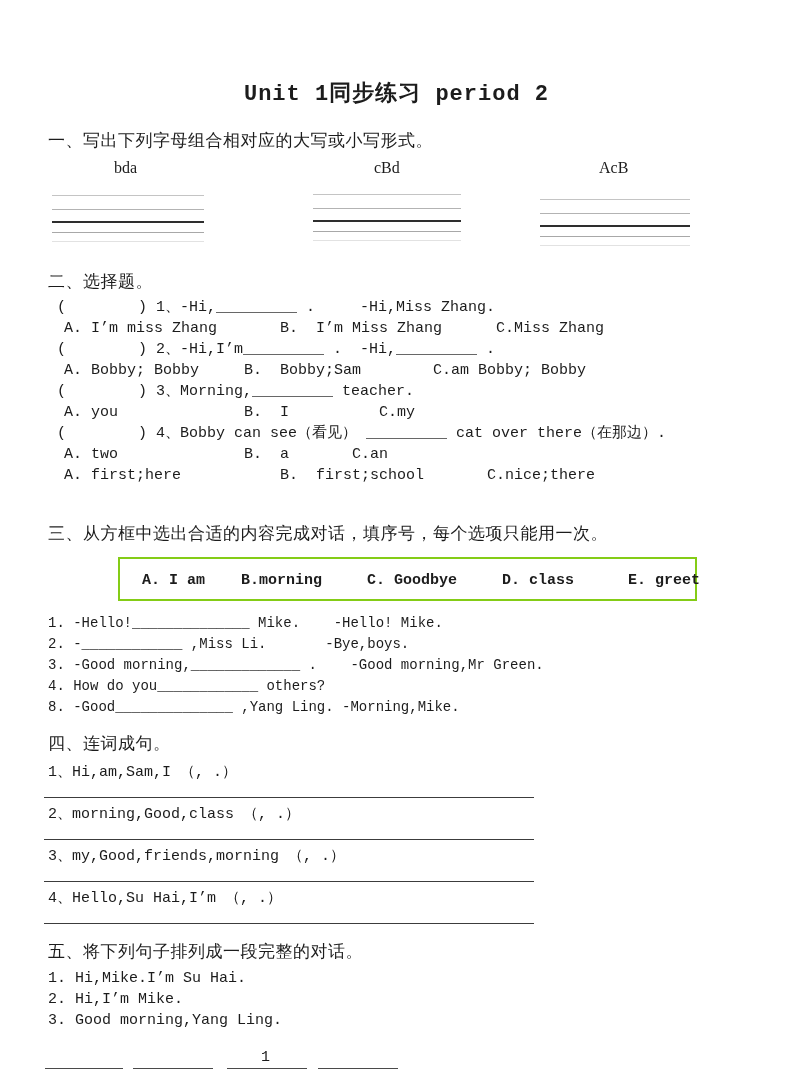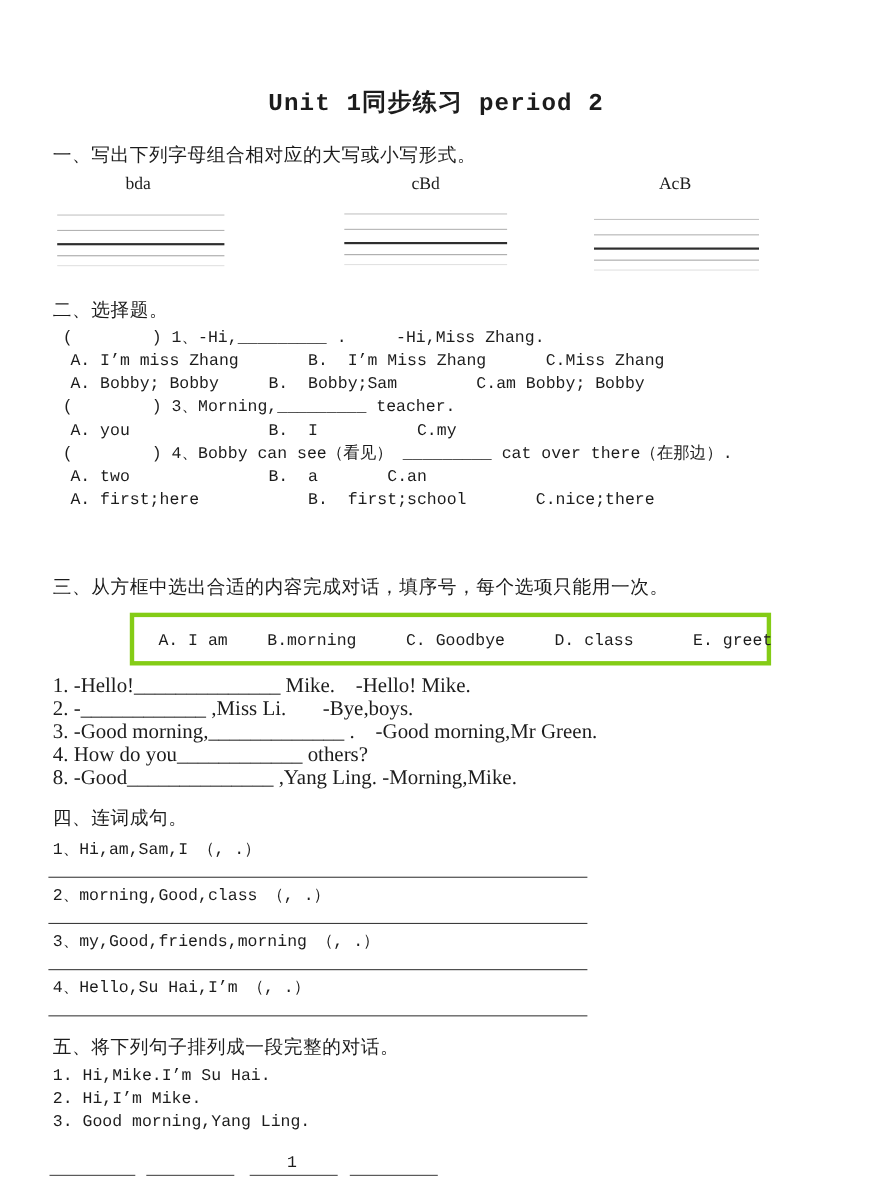--- a/index.html
+++ b/index.html
@@ -20,23 +20,23 @@
   .wline{position:absolute;left:0;right:0;height:0;border-top:1px solid #bdbdbd;}
   .wline.l1{top:0;border-top-color:#c4c4c4;}
   .wline.l2{top:14px;border-top-color:#b3b3b3;}
   .wline.l3{top:26px;border-top:2px solid #2e2e2e;}
   .wline.l4{top:37px;border-top-color:#a8a8a8;}
   .wline.l5{top:46px;border-top-color:#e2e2e2;}
   
   .tline{font-size:15px;line-height:21px;white-space:pre;}
   .stem{padding-left:57px;}
   .opts{padding-left:64px;}
-  .item3{font-size:19px;line-height:21px;white-space:pre;font-family:Liberation Serif, serif;}
+  .item3{font-size:14px;line-height:21px;white-space:pre;}
   
-  #word-bank{left:118px;top:557px;width:575px;height:40px;border:4px solid #84cc16;}
+  #word-bank{left:118px;top:557px;width:575px;height:40px;border:2px solid #84cc16;font-weight:bold;}
   #word-bank .bank-text{padding:13px 0 0 22px;font-size:15px;white-space:pre;}
   
   .s4-item{position:absolute;left:4px;font-size:15px;white-space:pre;}
   .ans-line{position:absolute;left:0;width:490px;height:0;border-top:1.5px solid #3c3c3c;}
   
   .s5-item{font-size:15px;line-height:21px;white-space:pre;}
   
   .blank{position:absolute;top:0;height:0;border-top:1.5px solid #4a4a4a;}
   #page-num{left:261px;top:1049px;font-size:15px;}
 </style>
@@ -71,20 +71,21 @@
   <div class="wline l3"></div>
   <div class="wline l4"></div>
   <div class="wline l5"></div>
 </div>
 
 <div class="abs sec-head" style="top:270px;">二、选择题。</div>
 
 <div class="abs" style="top:297px;left:0;width:725px;">
   <div class="tline stem">(        ) 1、-Hi,_________ .     -Hi,Miss Zhang.</div>
   <div class="tline opts">A. I’m miss Zhang       B.  I’m Miss Zhang      C.Miss Zhang</div>
+  <div class="tline stem">(        ) 2、-Hi,I’m_________ .  -Hi,_________ .</div>
   <div class="tline opts">A. Bobby; Bobby     B.  Bobby;Sam        C.am Bobby; Bobby</div>
   <div class="tline stem">(        ) 3、Morning,_________ teacher.</div>
   <div class="tline opts">A. you              B.  I          C.my</div>
   <div class="tline stem">(        ) 4、Bobby can see（看见） _________ cat over there（在那边）.</div>
   <div class="tline opts">A. two              B.  a       C.an</div>
   <div class="tline opts">A. first;here           B.  first;school       C.nice;there</div>
 </div>
 
 <div class="abs sec-head" style="top:522px;">三、从方框中选出合适的内容完成对话，填序号，每个选项只能用一次。</div>
 

